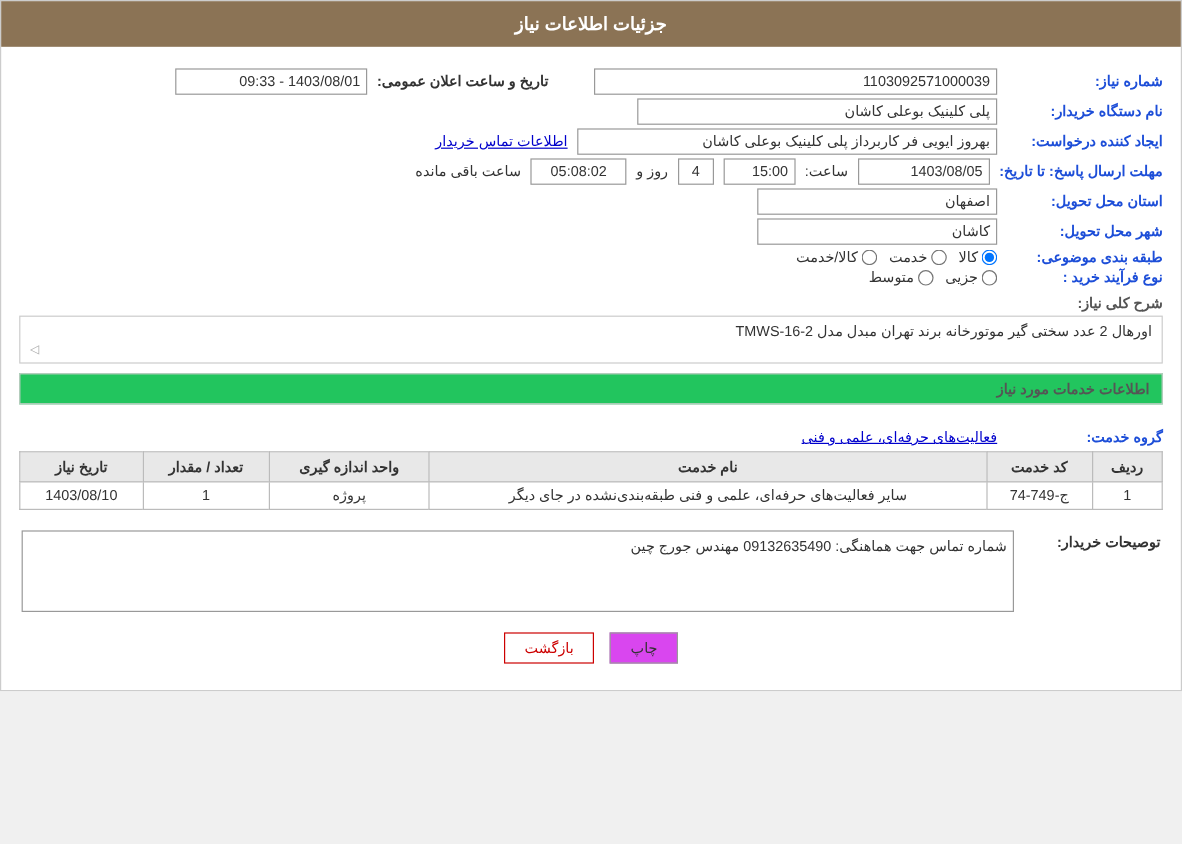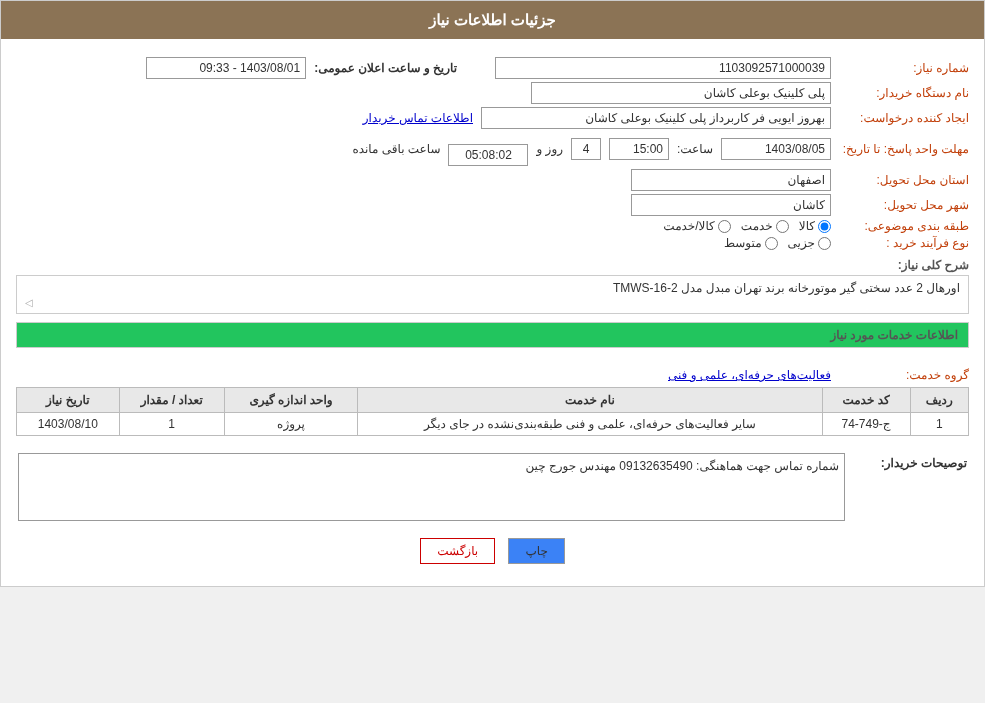--- a/index.html
+++ b/index.html
@@ -106,21 +106,21 @@
       color: #333;
     }
     .btn {
       padding: 5px 16px;
       border: 1px solid #999;
       cursor: pointer;
       font-family: Tahoma, Arial, sans-serif;
       font-size: 12px;
     }
     .btn-print {
-      background: #3b82f6;
+      background: #d946ef;
       color: #333;
     }
     .btn-back {
       background: #fff;
       color: #333;
       border: 1px solid #cc0000;
       color: #cc0000;
     }
     .buttons-row {
       text-align: center;
@@ -131,22 +131,22 @@
       padding-top: 5px;
     }
     .row-flex {
       display: flex;
       align-items: center;
       direction: rtl;
       gap: 8px;
       margin: 3px 0;
     }
     .label-right {
-      font-weight: normal;
-      color: #c2410c;
+      font-weight: bold;
+      color: #1d4ed8;
       white-space: nowrap;
       min-width: 130px;
       text-align: right;
     }
   </style>
 </head>
 <body>
 
 <div class="page-wrapper">
 
@@ -168,27 +168,27 @@
       <span class="input-box" style="min-width:300px;">پلی کلینیک بوعلی کاشان</span>
     </div>
 
     <div class="row-flex">
       <span class="label-right">ایجاد کننده درخواست:</span>
       <span class="input-box" style="min-width:350px;">بهروز ایویی فر کاربرداز پلی کلینیک بوعلی کاشان</span>
       <span class="link-blue">اطلاعات تماس خریدار</span>
     </div>
 
     <div class="row-flex">
-      <span class="label-right">مهلت واحد پاسخ: تا تاریخ:</span>
+      <span class="label-right">مهلت ارسال پاسخ: تا تاریخ:</span>
       <span class="input-box" style="min-width:110px;">1403/08/05</span>
       <span>ساعت:</span>
       <span class="input-box" style="min-width:60px;">15:00</span>
       <span class="input-box" style="min-width:30px; text-align:center;">4</span>
       <span>روز و</span>
-      <span class="input-box" style="min-width:80px; text-align:center;margin-top:12px;">05:08:02</span>
+      <span class="input-box" style="min-width:80px; text-align:center;">05:08:02</span>
       <span>ساعت باقی مانده</span>
     </div>
 
     <div class="row-flex">
       <span class="label-right">استان محل تحویل:</span>
       <span class="input-box" style="min-width:200px;">اصفهان</span>
     </div>
 
     <div class="row-flex">
       <span class="label-right">شهر محل تحویل:</span>

